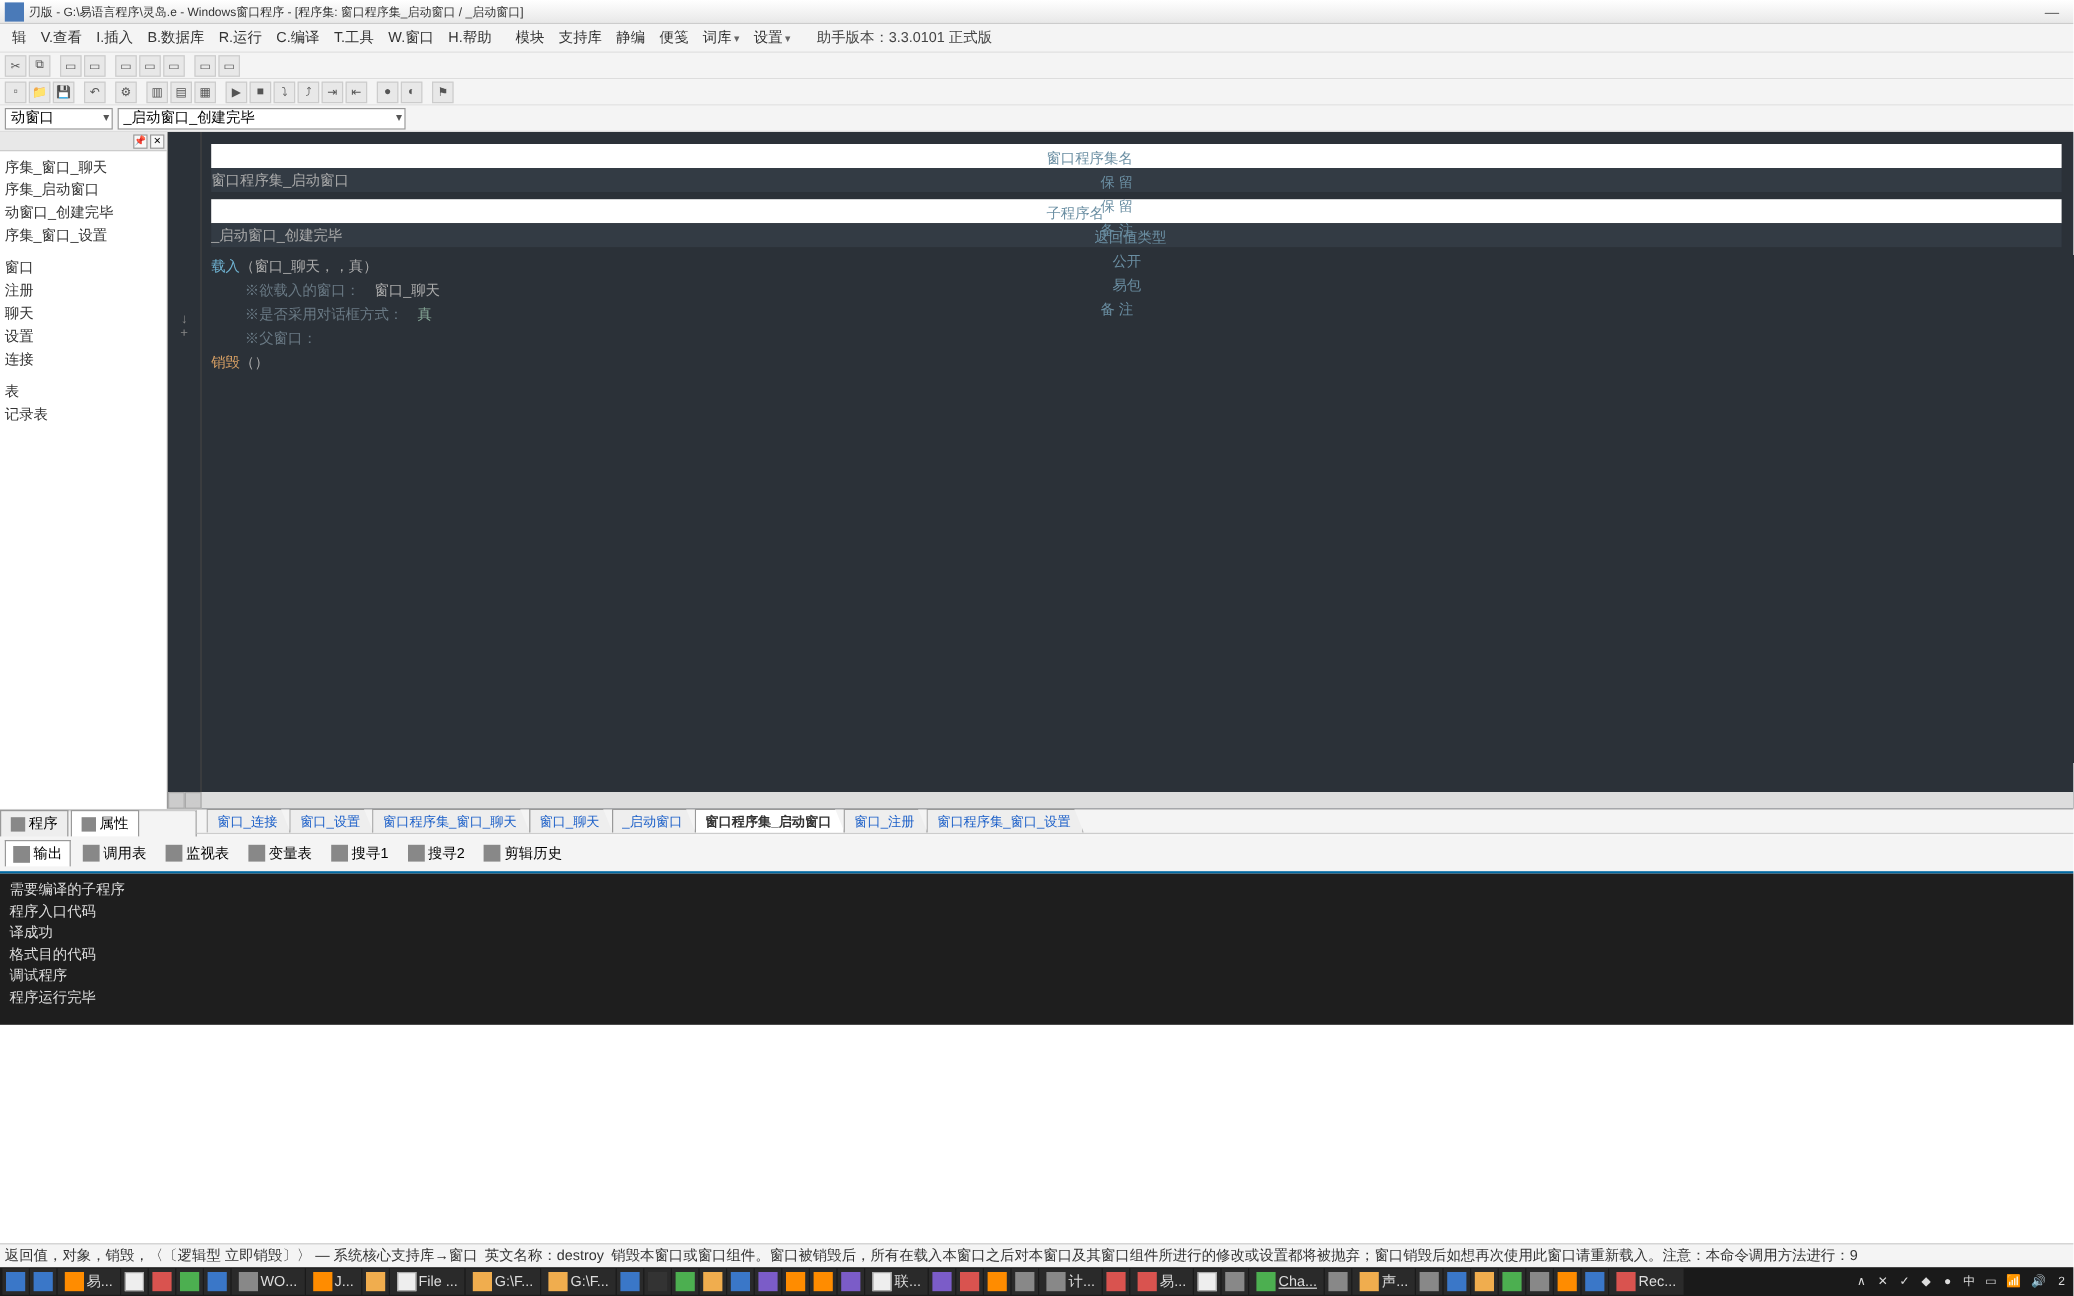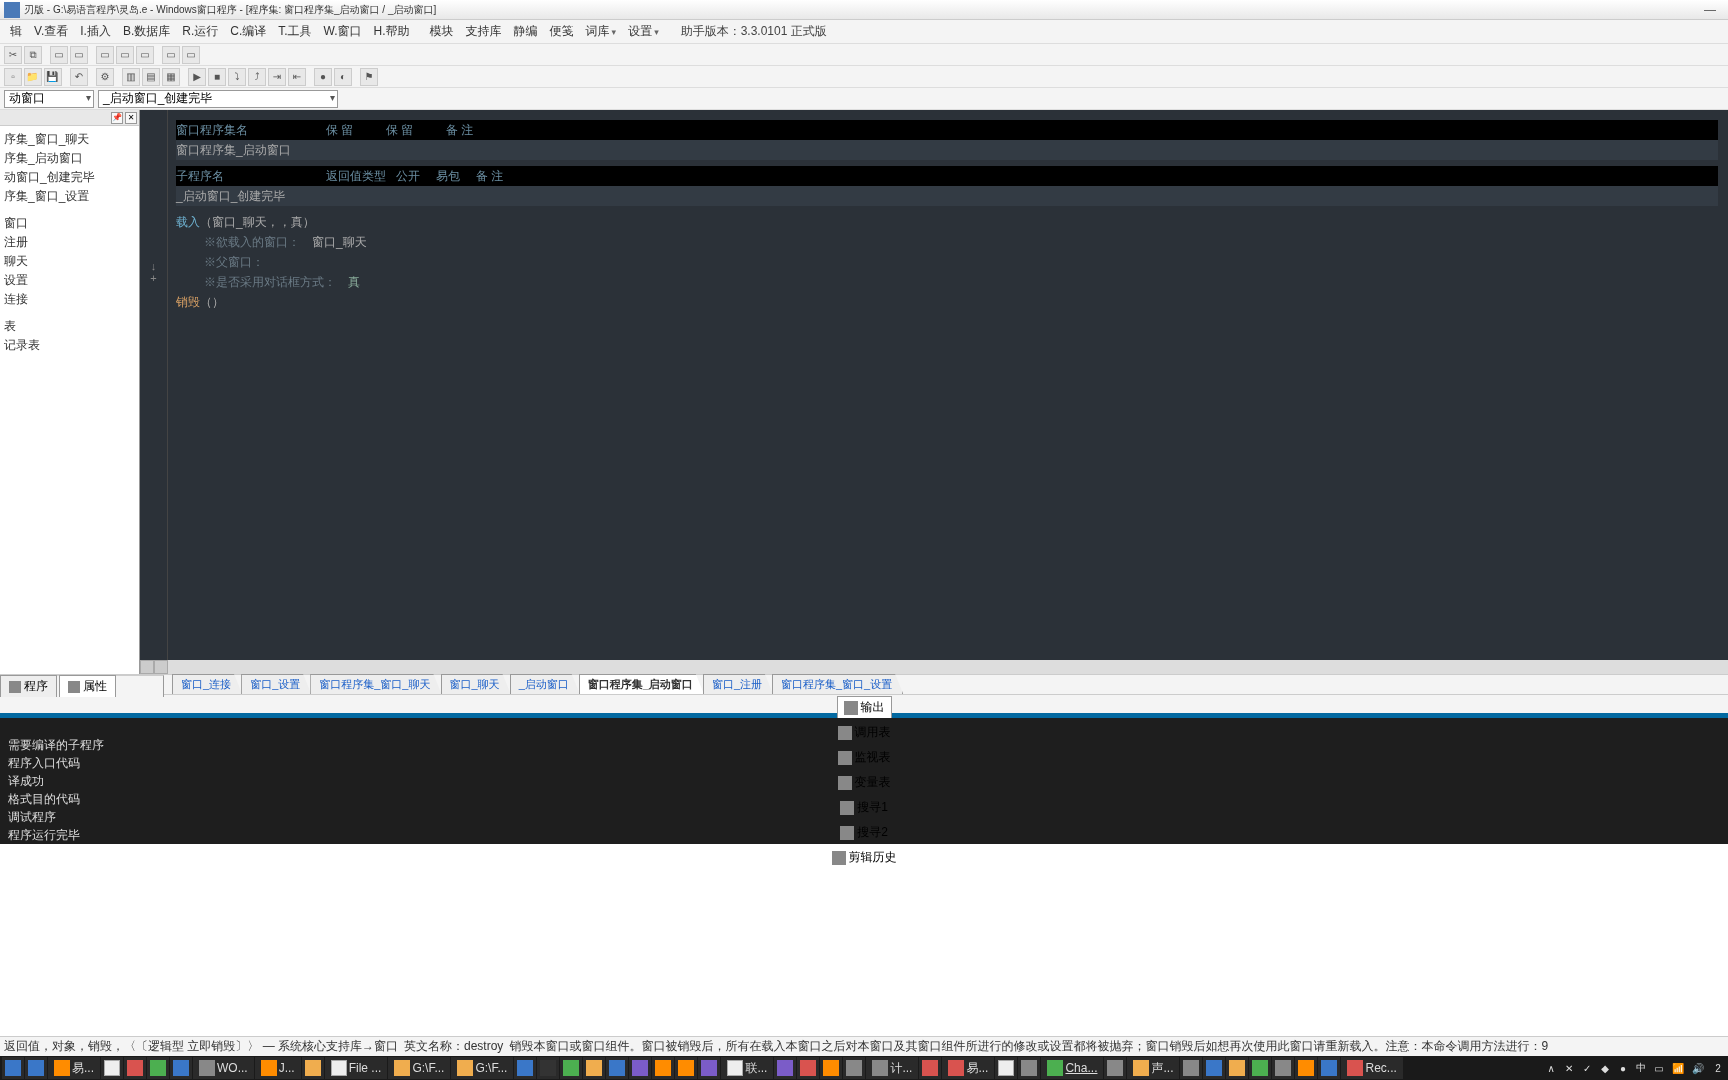--- a/index.html
+++ b/index.html
@@ -47,44 +47,44 @@
 .gutter-mark { color:#888; font-size:11px; text-align:center; }
 .code { padding:10px 10px 10px 36px; font-family:Consolas,"Microsoft YaHei",monospace; font-size:13px; line-height:20px; }
 .row { display:flex; gap:0; height:20px; align-items:center; }
 .cell { display:inline-block; }
 .c-header { color:#6b8fa3; }
 .c-name { color:#aaa; }
 .c-keyword { color:#6fb3d2; }
 .c-comment { color:#6a7a85; }
 .c-value { color:#88aa99; }
 .c-call { color:#d9a165; }
-.table-header { background:#000000; padding:2px 0; }
+.table-header { background:#ffffff; padding:2px 0;flex-direction:column; }
 .table-row { background:#333b44; padding:2px 0; margin-bottom:6px; }
 .hscroll { position:absolute; left:0; right:0; bottom:0; height:14px; background:#ddd; display:flex; align-items:center; }
 .hscroll .arrow { width:14px; height:14px; background:#ccc; border:1px solid #aaa; display:flex; align-items:center; justify-content:center; font-size:9px; cursor:pointer; }
 
 
 .left-tabs { height:22px; display:flex; align-items:flex-end; border-top:1px solid #ccc; background:#f4f4f4; }
 .lt-tab { padding:2px 8px; border:1px solid #999; border-bottom:none; background:#eee; font-size:12px; cursor:pointer; margin-right:2px; }
 .lt-tab.active { background:#fff; }
 .lt-tab .ico { display:inline-block; width:12px; height:12px; background:#888; margin-right:3px; vertical-align:middle; }
 
 
 .doc-tabs { height:20px; background:#f4f4f4; display:flex; align-items:flex-end; padding-left:150px; border-bottom:1px solid #ccc; }
 .doc-tab { position:relative; padding:2px 10px 2px 8px; border:1px solid #999; border-bottom:none; background:#eee; font-size:11px; color:#1b5fc8; cursor:pointer; margin-right:-1px; clip-path:polygon(0 0, calc(100% - 8px) 0, 100% 100%, 0 100%); }
 .doc-tab.active { background:#fff; color:#333; font-weight:bold; }
 
 
-.out-tabs { height:22px; background:#f4f4f4; display:flex; align-items:center; border-bottom:5px solid #0369a1; padding:0 4px; gap:4px;flex-direction:column; }
+.out-tabs { height:32px; background:#f4f4f4; display:flex; align-items:center; border-bottom:2px solid #0369a1; padding:0 4px; gap:4px; }
 .ot-tab { padding:2px 6px; cursor:pointer; font-size:12px; display:flex; align-items:center; gap:3px; }
 .ot-tab .ico { width:14px; height:14px; background:#888; display:inline-block; }
 .ot-tab.active { background:#fff; border:1px solid #999; border-bottom:none; }
 
 
-.output { height:126px; background:#1e1e1e; color:#ddd; padding:18px 8px; font-size:13px; line-height:18px; overflow:hidden; }
+.output { height:126px; background:#1e1e1e; color:#ddd; padding:4px 8px; font-size:13px; line-height:18px; overflow:hidden; }
 .output .line { white-space:pre; }
 
 
 .statusbar { position:absolute; bottom:24px; left:0; right:0; height:20px; background:#f4f4f4; border-top:1px solid #ccc; display:flex; align-items:center; padding:0 4px; font-size:11px; color:#333; gap:6px; overflow:hidden; white-space:nowrap; }
 .statusbar .chunk { display:inline; }
 
 
 .taskbar { position:absolute; bottom:0; left:0; right:0; height:24px; background:#1a1a1a; display:flex; align-items:center; padding:0 2px; gap:1px; }
 .taskbar .tb-item { height:22px; min-width:20px; display:flex; align-items:center; justify-content:center; color:#ddd; font-size:10px; cursor:pointer; padding:0 3px; background:#2a2a2a; }
 .taskbar .tb-item.wide { padding:0 6px; }
@@ -237,25 +237,25 @@
       </div>
       <div class="row">
         <span class="cell c-keyword">载入</span>
         <span class="cell c-name">（窗口_聊天，，真）</span>
       </div>
       <div class="row" style="padding-left:28px">
         <span class="cell c-comment">※欲载入的窗口：</span>
         <span class="cell c-name" style="margin-left:12px">窗口_聊天</span>
       </div>
       <div class="row" style="padding-left:28px">
-        <span class="cell c-comment">※父窗口：</span>
-      </div>
-      <div class="row" style="padding-left:28px">
         <span class="cell c-comment">※是否采用对话框方式：</span>
         <span class="cell c-value" style="margin-left:12px">真</span>
+      </div>
+      <div class="row" style="padding-left:28px">
+        <span class="cell c-comment">※父窗口：</span>
       </div>
       <div class="row">
         <span class="cell c-call">销毁</span>
         <span class="cell c-name">（）</span>
       </div>
     </div>
     <div class="hscroll">
       <span class="arrow">◀</span>
       <span class="arrow">▶</span>
     </div>

